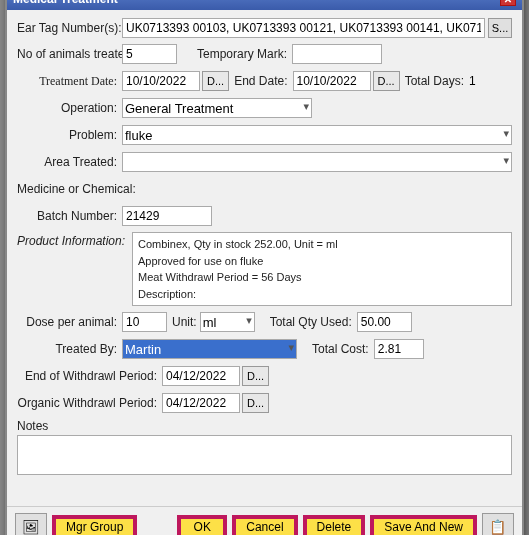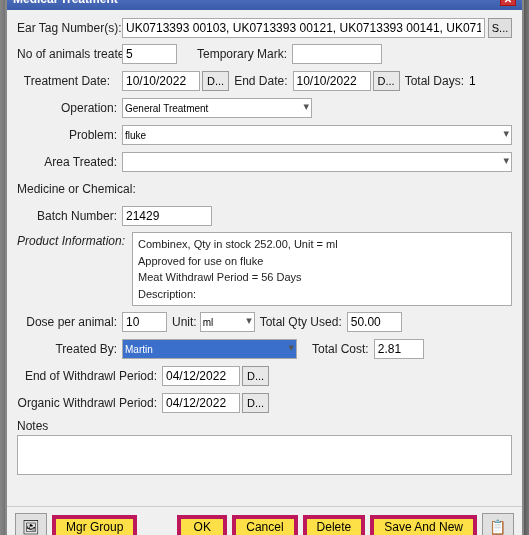--- a/index.html
+++ b/index.html
@@ -67,21 +67,21 @@
       border: 1px solid #aaa;
       height: 20px;
       padding: 1px 3px;
       font-size: 12px;
       font-family: inherit;
     }
     .select-box {
       background: white;
       border: 1px solid #aaa;
       height: 20px;
-      font-size: 10px;
+      font-size: 13px;
       font-family: inherit;
       padding: 0 2px;
       appearance: none;
       -webkit-appearance: none;
       cursor: pointer;
       padding-right: 16px;
       position: relative;
     }
     .select-wrapper {
       position: relative;
@@ -221,21 +221,21 @@
     </div>
 
     <div class="form-row">
       <span class="label" style="width:105px;padding-right:5px;text-align:right;">No of animals treated:</span>
       <input class="input-text" type="text" style="width: 55px;" value="5">
       <span class="label" style="margin-left:20px;padding-right:5px;">Temporary Mark:</span>
       <input class="input-text" type="text" style="width: 90px;" value="">
     </div>
 
     <div class="form-row">
-      <span class="label" style="width:105px;padding-right:5px;text-align:center;">Treatment Date:</span>
+      <span class="label" style="width:105px;padding-right:5px;text-align:right;font-family:Liberation Serif, serif;">Treatment Date:</span>
       <input class="input-text" type="text" style="width: 78px;" value="10/10/2022">
       <button class="btn" style="margin-left:2px;">D...</button>
       <span class="label" style="margin-left:5px;padding-right:5px;">End Date:</span>
       <input class="input-text" type="text" style="width: 78px;" value="10/10/2022">
       <button class="btn" style="margin-left:2px;">D...</button>
       <span class="label" style="margin-left:5px;padding-right:5px;">Total Days:</span>
       <span style="font-size:12px;">1</span>
     </div>
 
     <div class="form-row">
@@ -288,21 +288,21 @@
 
     <div class="form-row">
       <span class="label" style="width:105px;padding-right:5px;text-align:right;">Dose per animal:</span>
       <input class="input-text" type="text" style="width: 45px;" value="10">
       <span class="label" style="margin-left:5px;padding-right:3px;">Unit:</span>
       <div class="select-wrapper">
         <select class="select-box" style="width:55px;">
           <option>ml</option>
         </select>
       </div>
-      <span class="label" style="margin-left:5px;padding-right:5px;">Total Qty Used:</span>
+      <span class="label" style="margin-left:15px;padding-right:5px;">Total Qty Used:</span>
       <input class="input-text" type="text" style="width: 55px;" value="50.00">
     </div>
 
     <div class="form-row">
       <span class="label" style="width:105px;padding-right:5px;text-align:right;">Treated By:</span>
       <div class="select-wrapper" style="width:175px;">
         <select class="select-box selected-input" style="width:175px;">
           <option>Martin</option>
         </select>
       </div>

